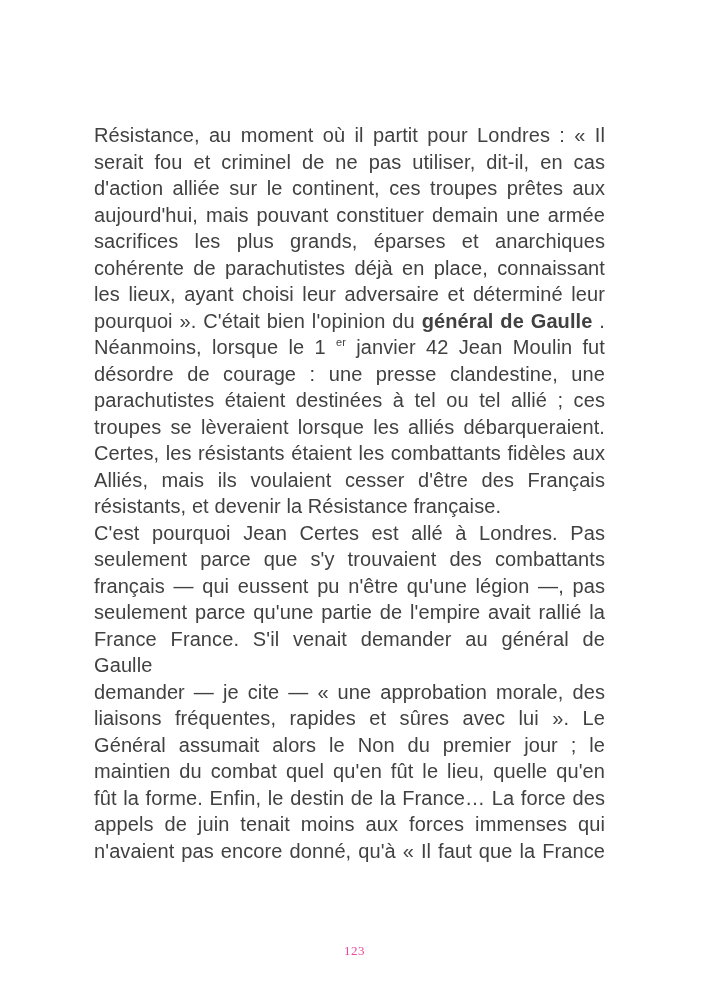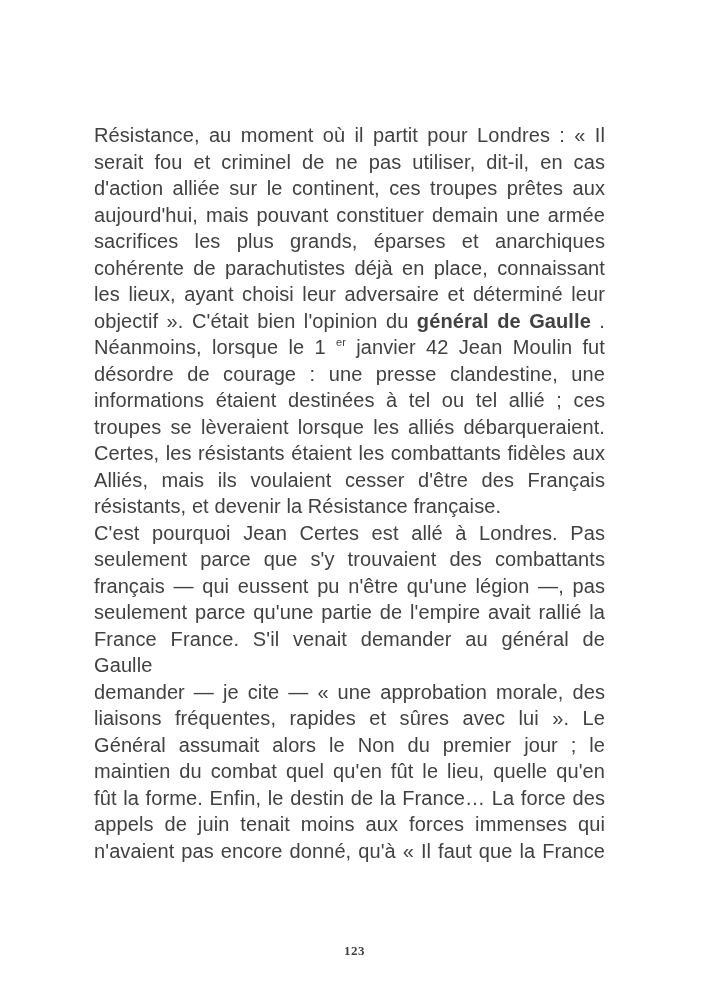--- a/index.html
+++ b/index.html
@@ -60,37 +60,37 @@
 
 <div class="page">
   <main class="text-block" style="color: rgb(65, 65, 65);">
       <div class="line"><span>Résistance, au moment où il partit pour Londres : « Il</span></div>
       <div class="line"><span>serait fou et criminel de ne pas utiliser, dit-il, en cas</span></div>
       <div class="line"><span>d'action alliée sur le continent, ces troupes prêtes aux</span></div>
       <div class="line"><span>aujourd'hui, mais pouvant constituer demain une armée</span></div>
       <div class="line"><span>sacrifices les plus grands, éparses et anarchiques</span></div>
       <div class="line"><span>cohérente de parachutistes déjà en place, connaissant</span></div>
       <div class="line"><span>les lieux, ayant choisi leur adversaire et déterminé leur</span></div>
-      <div class="line"><span>objectif ». C'était bien l'opinion du </span><span class="b">général de Gaulle</span><span> .</span></div>
+      <div class="line"><span>pourquoi ». C'était bien l'opinion du </span><span class="b">général de Gaulle</span><span> .</span></div>
       <div class="line"><span>Néanmoins, lorsque le 1 </span><span class="sup">er</span><span> janvier 42 Jean Moulin fut</span></div>
       <div class="line"><span>désordre de courage : une presse clandestine, une</span></div>
-      <div class="line"><span>informations étaient destinées à tel ou tel allié ; ces</span></div>
+      <div class="line"><span>parachutistes étaient destinées à tel ou tel allié ; ces</span></div>
       <div class="line"><span>troupes se lèveraient lorsque les alliés débarqueraient.</span></div>
       <div class="line"><span>Certes, les résistants étaient les combattants fidèles aux</span></div>
       <div class="line"><span>Alliés, mais ils voulaient cesser d'être des Français</span></div>
       <div class="line para-end"><span>résistants, et devenir la Résistance française.</span></div>
       <div class="line"><span>C'est pourquoi Jean Certes est allé à Londres. Pas</span></div>
       <div class="line"><span>seulement parce que s'y trouvaient des combattants</span></div>
       <div class="line"><span>français — qui eussent pu n'être qu'une légion —, pas</span></div>
       <div class="line"><span>seulement parce qu'une partie de l'empire avait rallié la</span></div>
       <div class="line"><span>France France. S'il venait demander au général de Gaulle</span></div>
       <div class="line"><span>demander — je cite — « une approbation morale, des</span></div>
       <div class="line"><span>liaisons fréquentes, rapides et sûres avec lui ». Le</span></div>
       <div class="line"><span>Général assumait alors le Non du premier jour ; le</span></div>
       <div class="line"><span>maintien du combat quel qu'en fût le lieu, quelle qu'en</span></div>
       <div class="line"><span>fût la forme. Enfin, le destin de la France… La force des</span></div>
       <div class="line"><span>appels de juin tenait moins aux forces immenses qui</span></div>
       <div class="line"><span>n'avaient pas encore donné, qu'à « Il faut que la France</span></div>
     </main>
   <footer class="page-footer">
-    <span class="page-number" style="color: #404040; font-weight: bold;">123</span>
+    <span class="page-number" style="color: #ec4899;">123</span>
   </footer>
 </div>
 
 </body></html>

